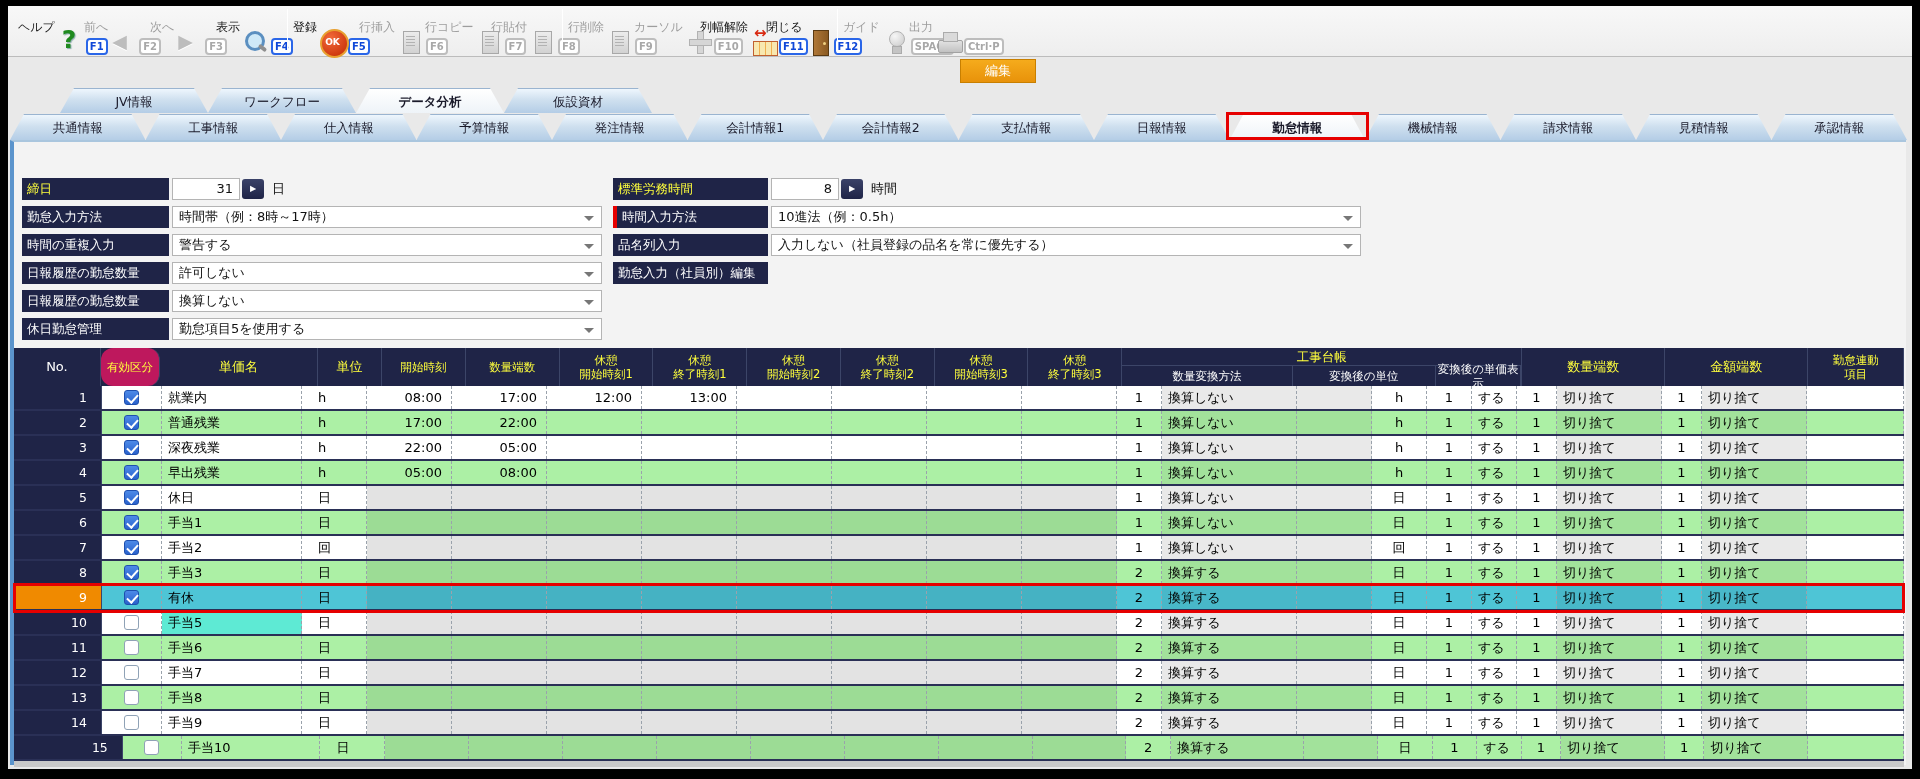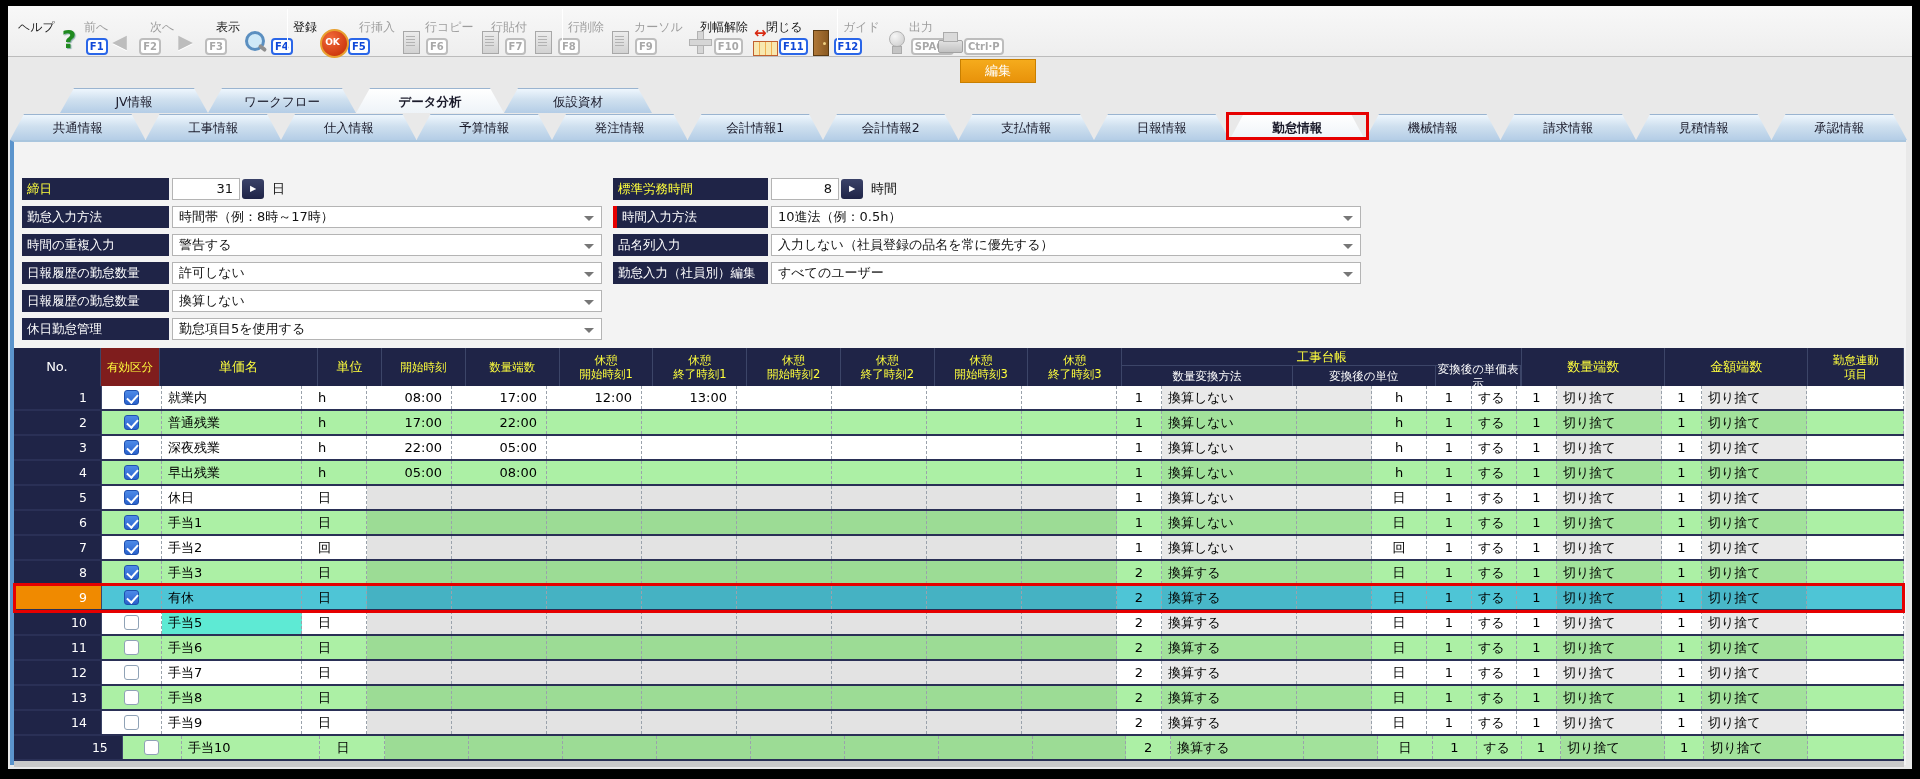--- a/index.html
+++ b/index.html
@@ -72,21 +72,21 @@
   .spinval{width:68px;background:#fff;border:1px solid #b4b4b4;margin-left:3px;text-align:right;padding-right:6px;font-size:13px;line-height:20px;color:#111;}
   .spinbtn{width:22px;height:20px;margin:1px 0 0 2px;background:linear-gradient(#3a4268,#1f2447);border-radius:3px;color:#fff;font-size:8px;line-height:20px;text-align:center;cursor:pointer;}
   .unitlab{font-size:13px;line-height:22px;color:#111;margin-left:8px;}
 
   
   .table{position:absolute;left:0;top:206px;width:1890px;}
   .thead{display:flex;height:38px;background:#1f2447;color:#ffff3c;}
   .hc{border-right:1px solid #3c4568;display:flex;align-items:center;justify-content:center;font-size:13px;text-align:center;flex-direction:column;line-height:14px;}
   .hc.small{font-size:11.5px;}
   .hc.white{color:#fff;}
-  .hc.orange{background:#7f1d1d;}
+  .hc.orange{background:#be185d;border-radius:12px;}
   .hgroup{display:flex;flex-direction:column;border-right:1px solid #3c4568;}
   .hgroup-top{height:17px;font-size:12.5px;line-height:17px;text-align:center;}
   .hgroup-bot{display:flex;height:21px;border-top:1px solid #3c4568;}
   .hgroup-bot .hc{font-size:11.5px;color:#fff;border-right:1px solid #3c4568;}
   .row{display:flex;height:25px;border-bottom:2px solid #2a3056;position:relative;cursor:default;}
   .c{border-right:1px dashed #9aa2ac;font-size:13px;line-height:23px;color:#000;white-space:nowrap;overflow:hidden;}
   .c.num{background:#1f2447;color:#fff;text-align:right;padding-right:14px;border-right:1px solid #3c4568;font-size:12.5px;}
   .c.num.selno{background:#f08a00;}
   .c.cb{display:flex;align-items:center;justify-content:center;}
   .c.lft{padding-left:6px;}
@@ -306,21 +306,20 @@
           <div class="form-row">
             <div class="flabel redmark">時間入力方法</div>
             <div class="sel"><span class="selval">10進法（例：0.5h）</span><span class="caret"></span></div>
           </div>
           <div class="form-row">
             <div class="flabel">品名列入力</div>
             <div class="sel"><span class="selval">入力しない（社員登録の品名を常に優先する）</span><span class="caret"></span></div>
           </div>
           <div class="form-row">
             <div class="flabel">勤怠入力（社員別）編集</div>
-            <div class="sel"><span class="selval">すべてのユーザー</span><span class="caret"></span></div>
           </div>
         </div>
       <div class="table">
         <div class="thead" id="thead">
             <div class="hc white" style="width: 88px;">
               <div>No.</div>
             </div>
             <div class="hc orange small" style="width: 60px;">
               <div>有効区分</div>
             </div>

